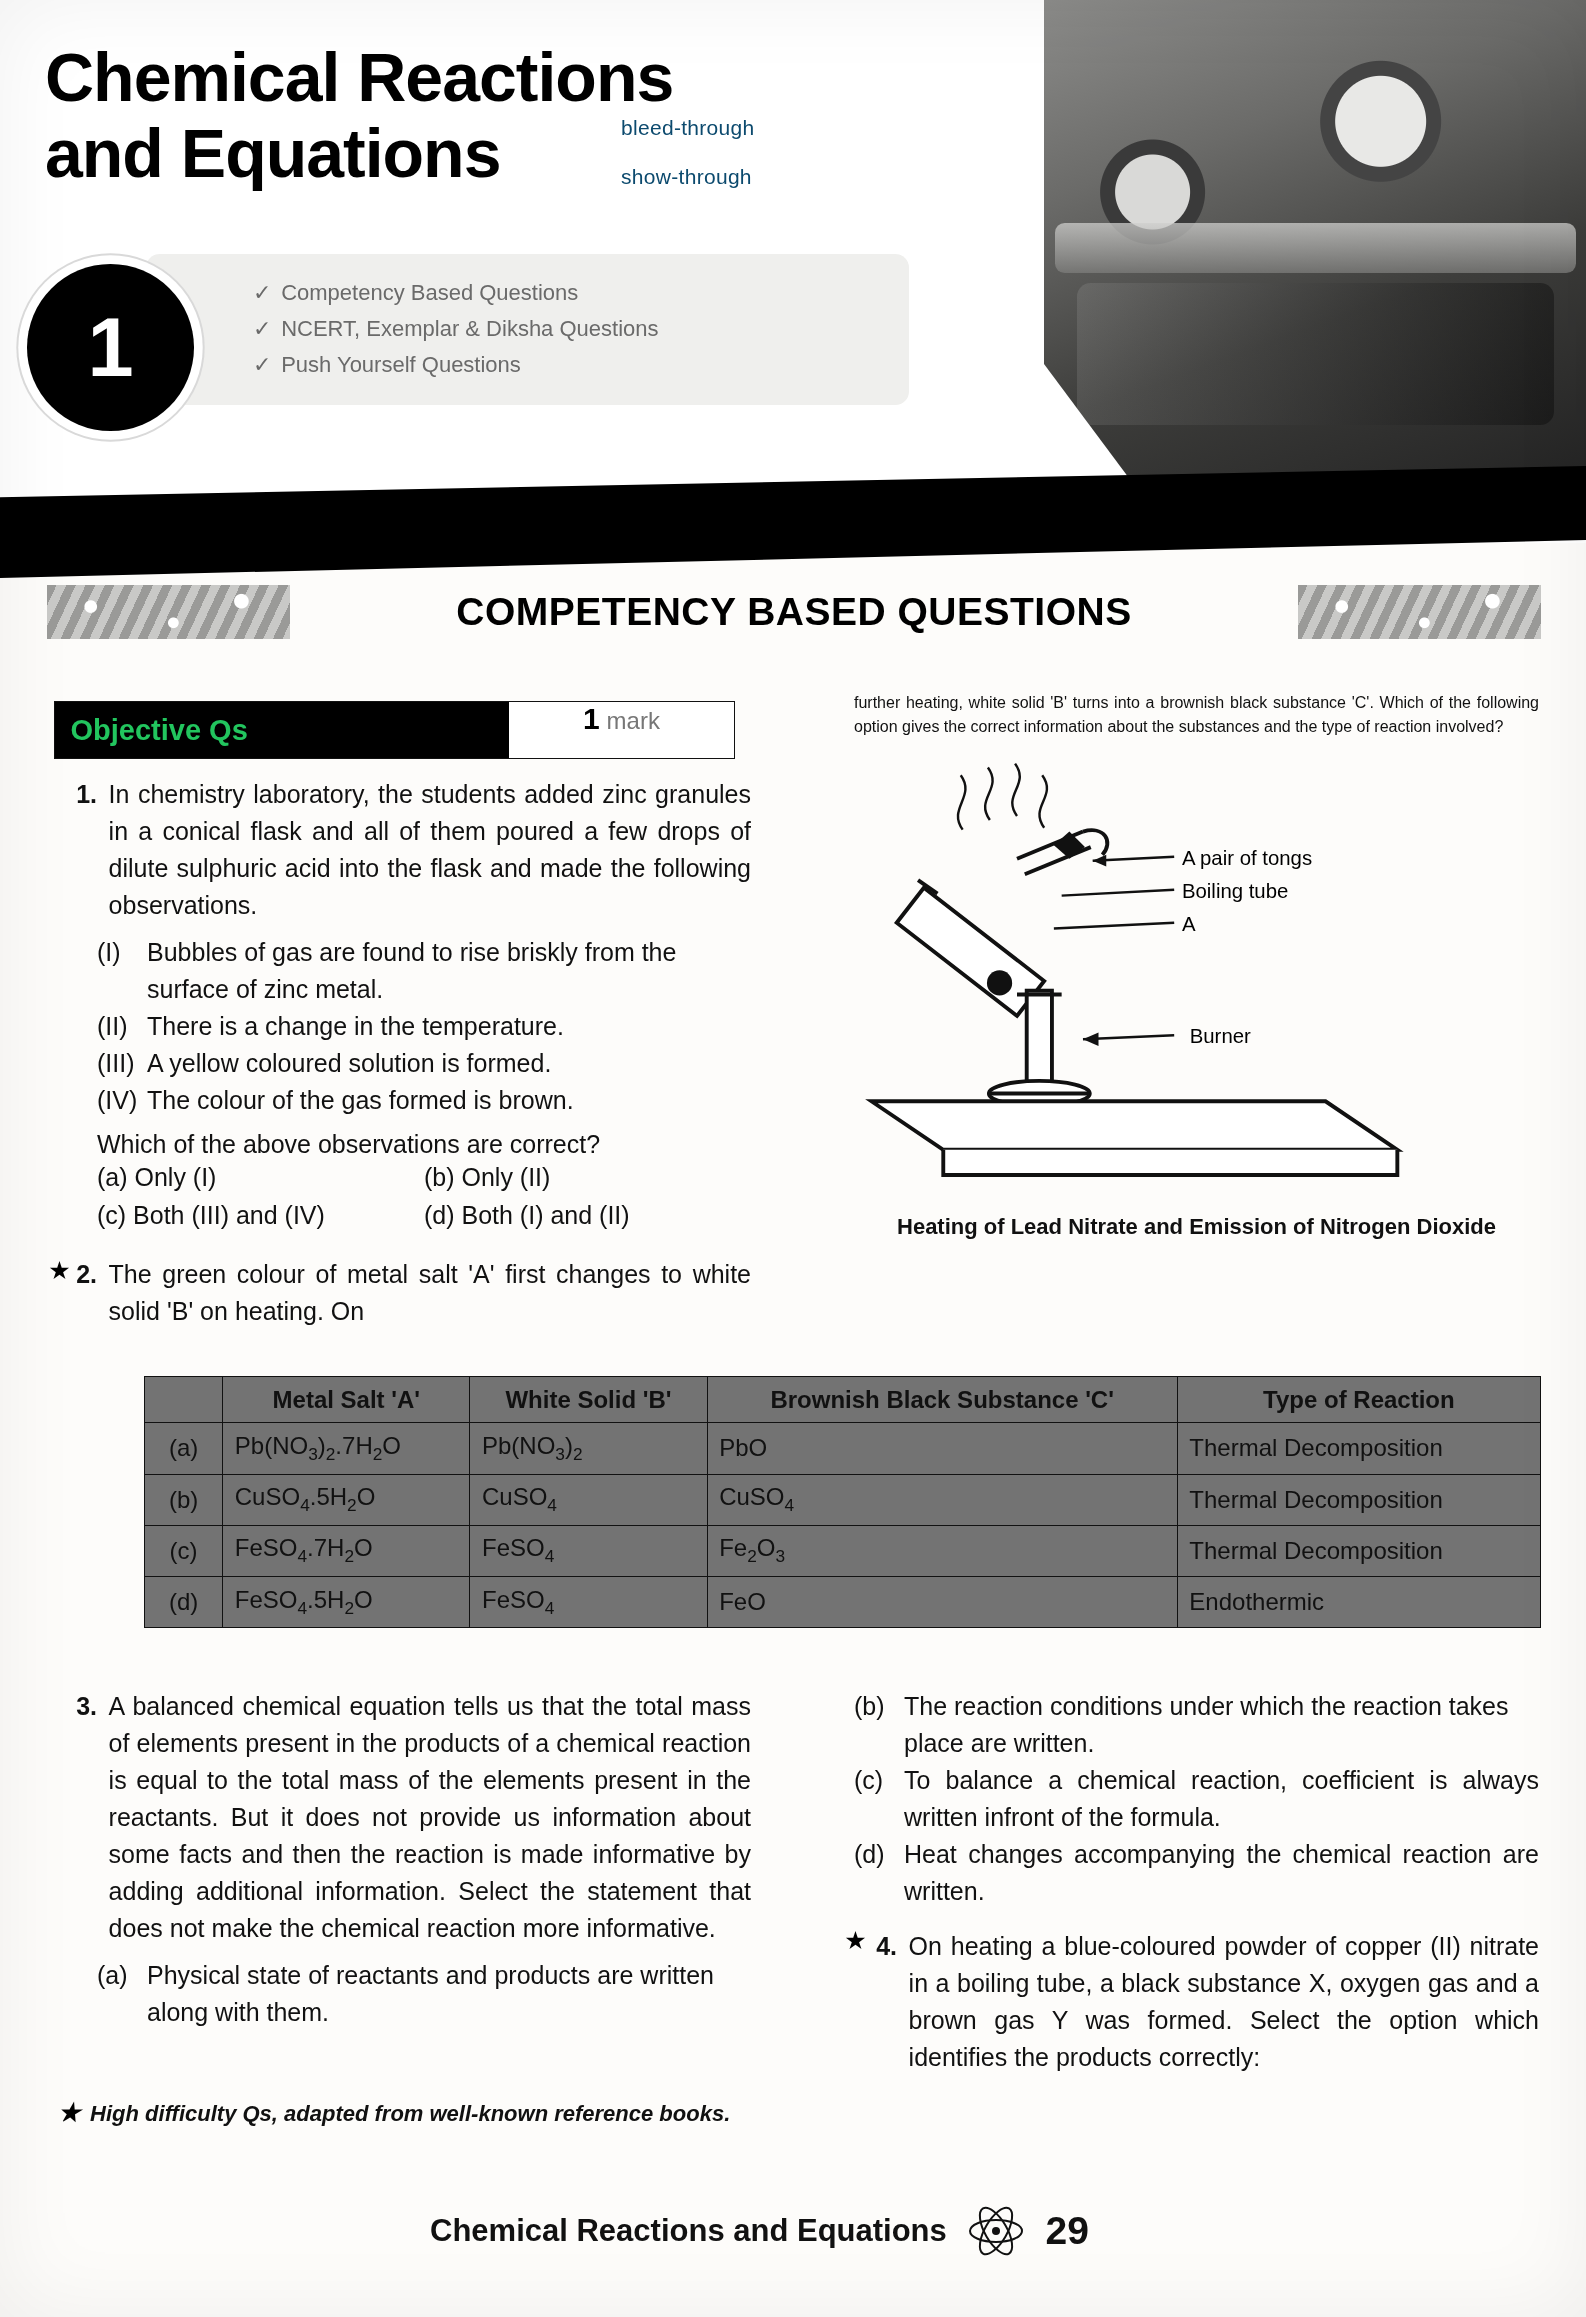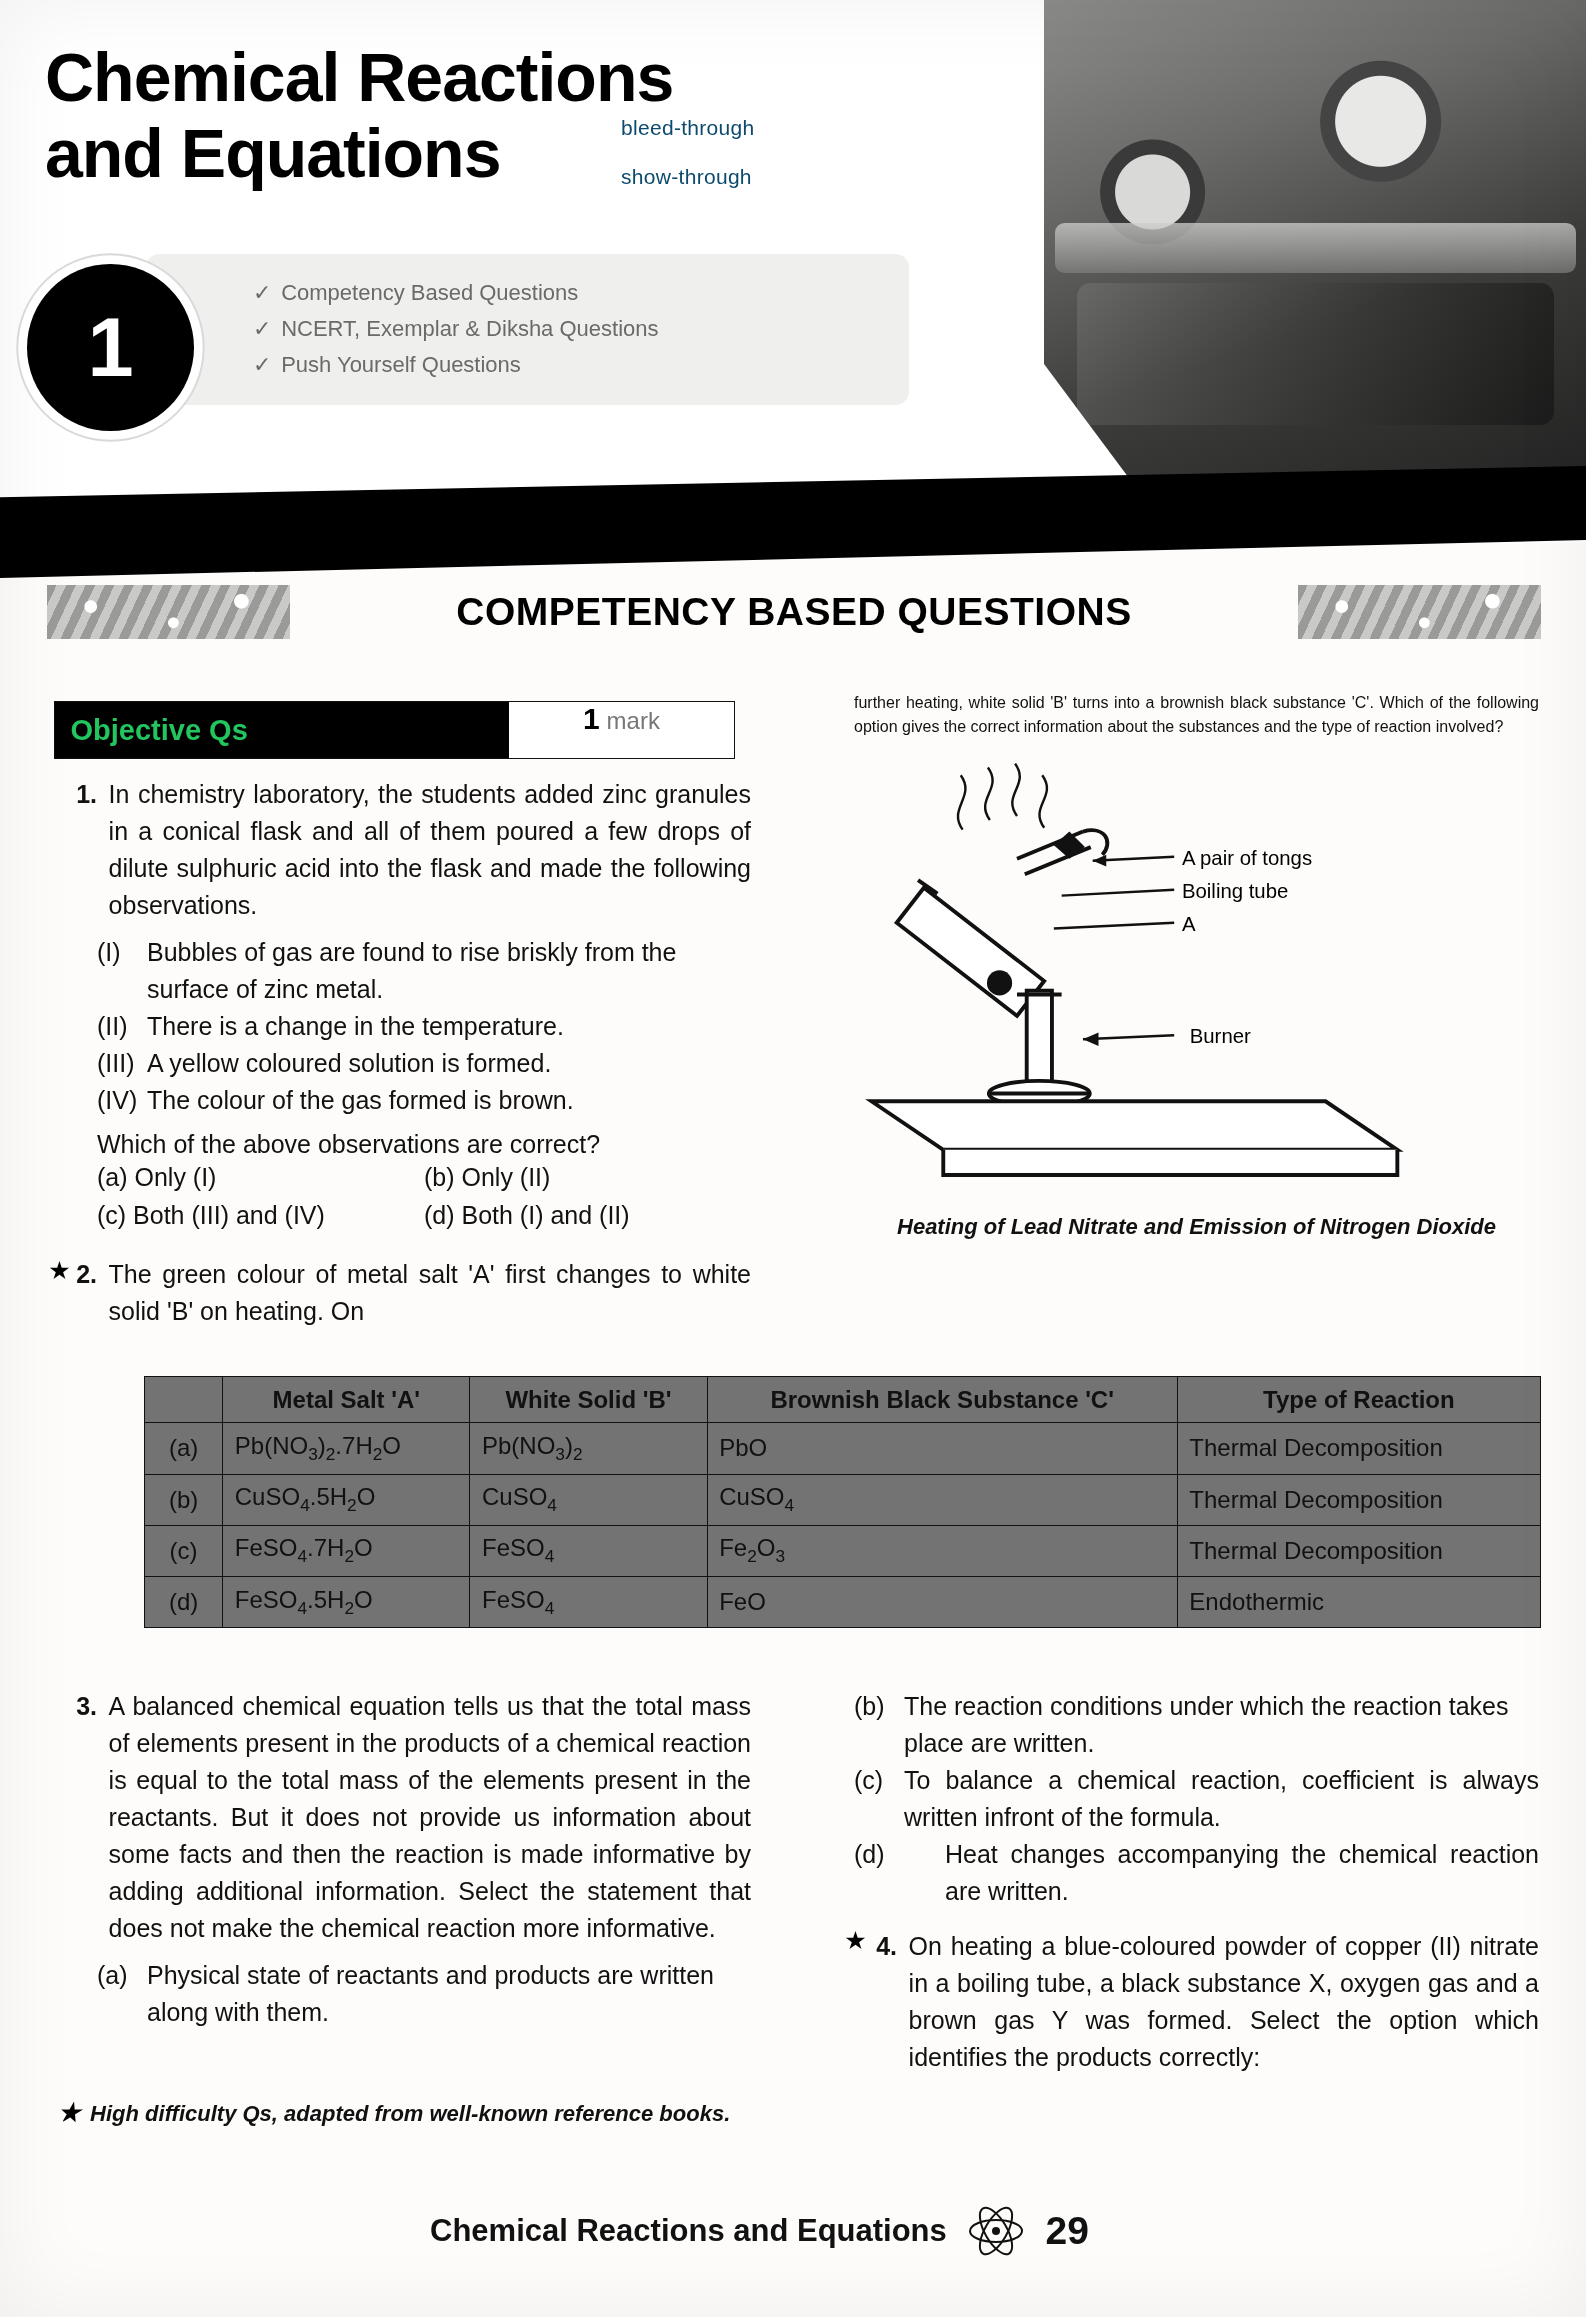--- a/index.html
+++ b/index.html
@@ -215,21 +215,20 @@
   
   .figure {
     position: relative;
     width: 685px;
     height: 456px;
     margin-top: 13.6px;
   }
   .fig-caption {
     text-align: center;
     font-size: 22px;
-    font-style: italic;
     font-weight: 700;
     line-height: 1.35;
     margin-top: 3.9px;
   }
 
   
   .tbl {
     position: absolute;
     left: 144px; top: 1376px;
     width: 1397px;
@@ -491,21 +490,21 @@
     <div class="sub">
       <div class="sub-label">(b)</div>
       <div class="sub-text">The reaction conditions under which the reaction takes place are written.</div>
     </div>
     <div class="sub">
       <div class="sub-label">(c)</div>
       <div class="sub-text" style="text-align:justify;">To balance a chemical reaction, coefficient is always written infront of the formula.</div>
     </div>
     <div class="sub">
       <div class="sub-label">(d)</div>
-      <div class="sub-text" style="text-align:justify;margin-left:41px;">Heat changes accompanying the chemical reaction are written.</div>
+      <div class="sub-text" style="text-align:justify;">Heat changes accompanying the chemical reaction are written.</div>
     </div>
 
     <div style="height:17.5px"></div>
     <div class="q" style="position:relative;">
       <span class="star" style="left:-9.7px; top:-5.8px;">★</span>
       <div class="q-num">4.</div>
       <div class="q-body">On heating a blue-coloured powder of copper (II) nitrate in a boiling tube, a black substance X, oxygen gas and a brown gas Y was formed. Select the option which identifies the products correctly:</div>
     </div>
   </div>
 

